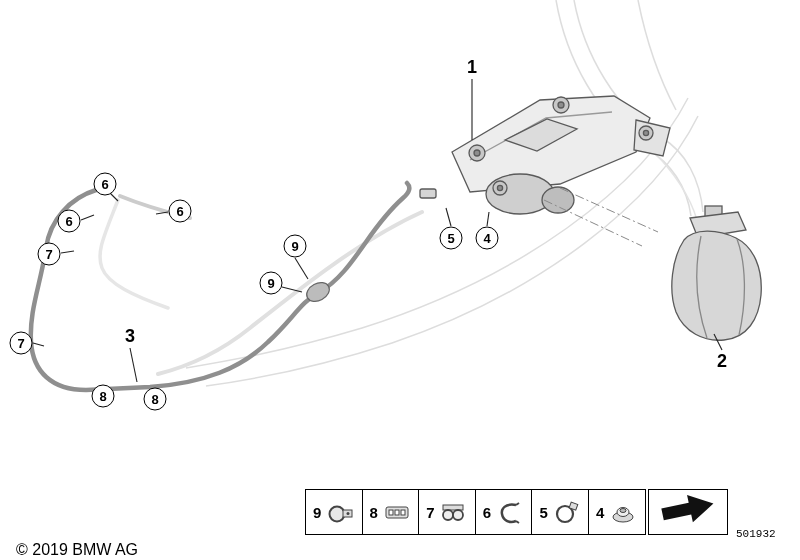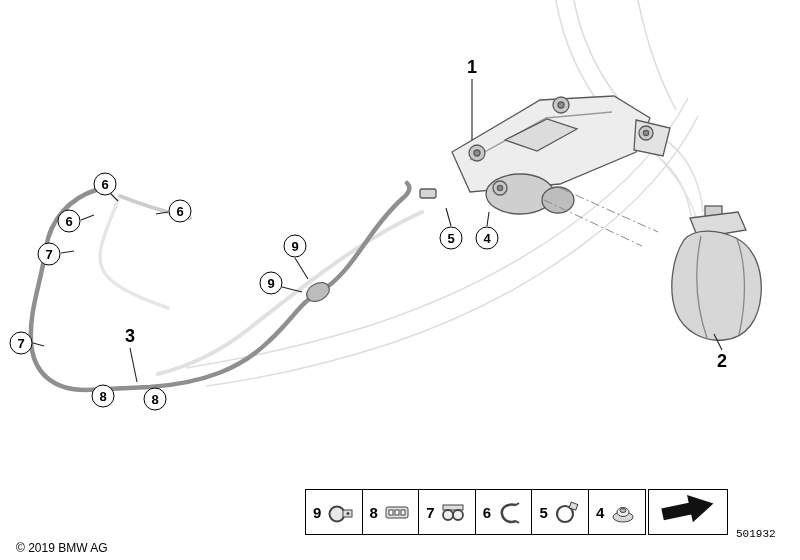--- a/index.html
+++ b/index.html
@@ -28,21 +28,21 @@
     display:flex; align-items:center; padding:0 3px 0 7px; margin-left:-1.4px;
     cursor:pointer;
   }
   .legend-cell:first-child { margin-left:0; }
   .legend-num { font-weight:bold; font-size:15px; }
   .legend-icon { flex:1; display:flex; justify-content:center; align-items:center; }
   .legend-cell.arrow {
     width:80px; margin-left:2px; justify-content:center; padding:0; cursor:default;
   }
 
-  .copyright { position:absolute; left:16px; top:541px; font-size:12px; }
+  .copyright { position:absolute; left:16px; top:541px; font-size:16px; }
   .diagram-id { position:absolute; left:736px; top:528px; font-size:11px;font-family:Liberation Mono, monospace; }
 </style>
 </head>
 <body>
 
 <div class="stage">
 
   <svg class="art" width="800" height="560" viewBox="0 0 800 560">
 
     <g stroke="#dddddd" stroke-width="1.5" fill="none">

